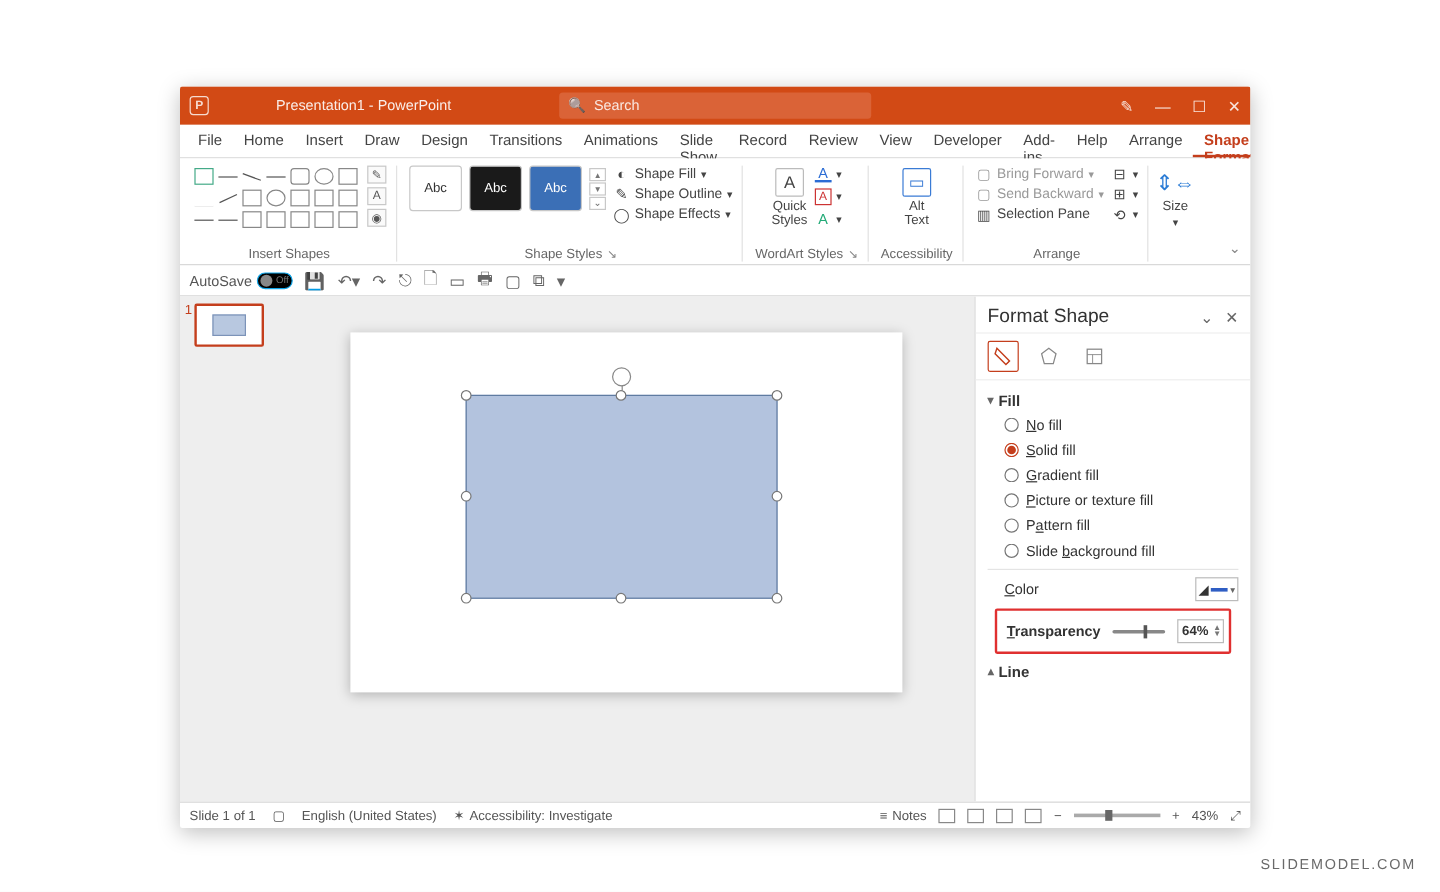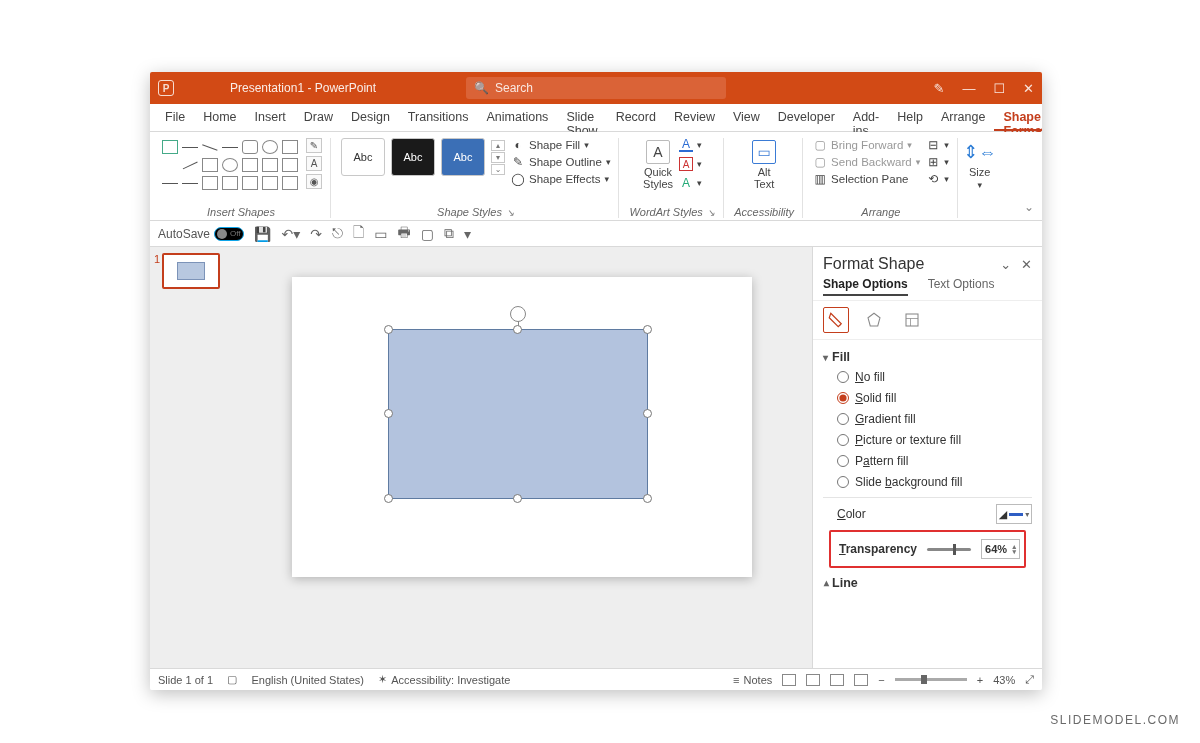--- a/index.html
+++ b/index.html
@@ -14,21 +14,21 @@
   .titlebar .rbtns span { opacity:0.85; font-size:13px; }
   
   .tabs { height:28px; background:#fff; border-bottom:1px solid #d9d9d9; display:flex; align-items:stretch; padding:0 6px; gap:0;}
   .tabs .tab { padding:6px 9px 4px; font-size:12.5px; color:#444; cursor:pointer; }
   .tabs .tab.active { color:#c43e1c; border-bottom:2px solid #c43e1c; font-weight:600;}
   
   .ribbon { background:#fff; border-bottom:1px solid #d9d9d9; padding:6px 6px 2px; display:flex; gap:6px; position:relative;}
   .group { border-right:1px solid #e2e2e2; padding:0 8px 0 4px; display:flex; flex-direction:column; align-items:center; }
   .group:last-child{border-right:none;}
   .group-body { display:flex; align-items:flex-start; gap:6px; min-height:66px;}
-  .group-label { font-size:11px; color:#666; margin-top:2px; display:flex; align-items:flex-end; gap:4px;font-style:italic;}
+  .group-label { font-size:11px; color:#666; margin-top:2px; display:flex; align-items:flex-end; gap:4px;}
   .dlaunch { font-size:10px; color:#888;}
   
   .shape-gallery { display:grid; grid-template-columns: repeat(7, 16px); grid-auto-rows:15px; gap:3px 4px; padding:2px; }
   .shape-gallery .sg { width:16px; height:14px; border:1px solid #888; }
   .shape-gallery .sg.line{ border:none; position:relative;}
   .shape-gallery .sg.line::before{content:"";position:absolute;left:0;right:0;top:50%;border-top:1px solid #555;}
   .sgcol { display:flex; flex-direction:column; gap:3px; align-items:center;}
   .minibtn { width:16px; height:15px; border:1px solid #c8c8c8; background:#fafafa; font-size:10px; display:flex;align-items:center;justify-content:center;color:#555;}
   
   .style-gal { display:flex; gap:6px; align-items:center;}
@@ -354,24 +354,20 @@
         </div>
       </div>
     </div>
 
     <div class="pane">
       <div class="pane-hd">
         <h3>Format Shape</h3>
         <span class="pbtn">⌄</span>
         <span class="pbtn">✕</span>
       </div>
-      <div class="pane-tabs">
-        <span class="act">Shape Options</span>
-        <span>Text Options</span>
-      </div>
       <div class="pane-icons">
         <div class="pi sel">
             <svg viewBox="0 0 24 24">
               <path d="M5 3 L19 17 L15 21 L3 9 Z" fill="none" stroke="#c43e1c" stroke-width="1.6"></path>
               <path d="M15 21 Q19 19 19 17" fill="#c43e1c"></path>
             </svg>
           </div>
         <div class="pi">
             <svg viewBox="0 0 24 24">
               <polygon points="12,3 20,9 17,20 7,20 4,9" fill="none" stroke="#888" stroke-width="1.4"></polygon>

